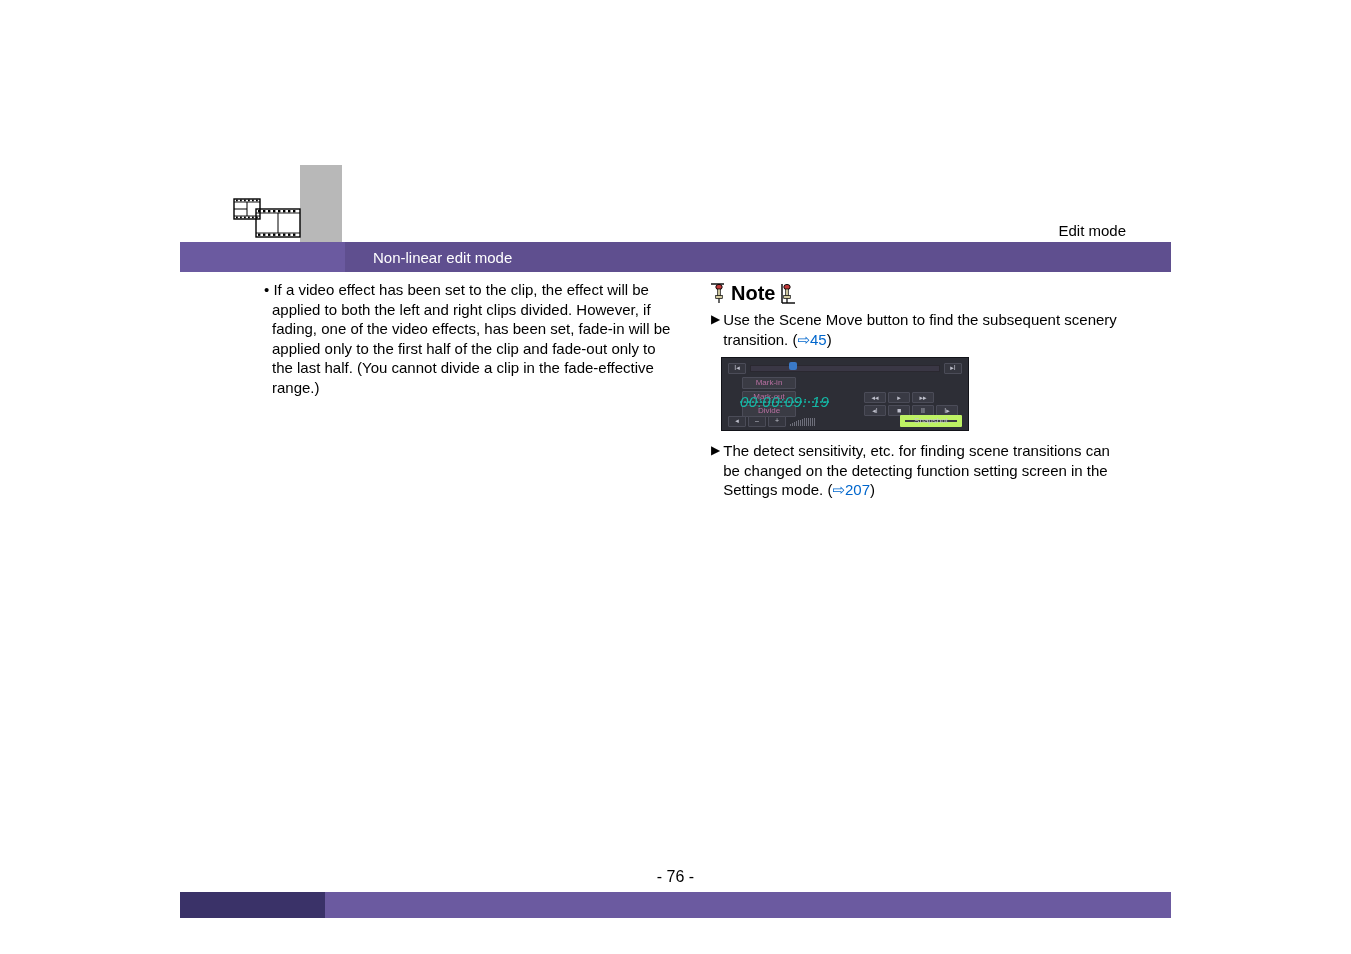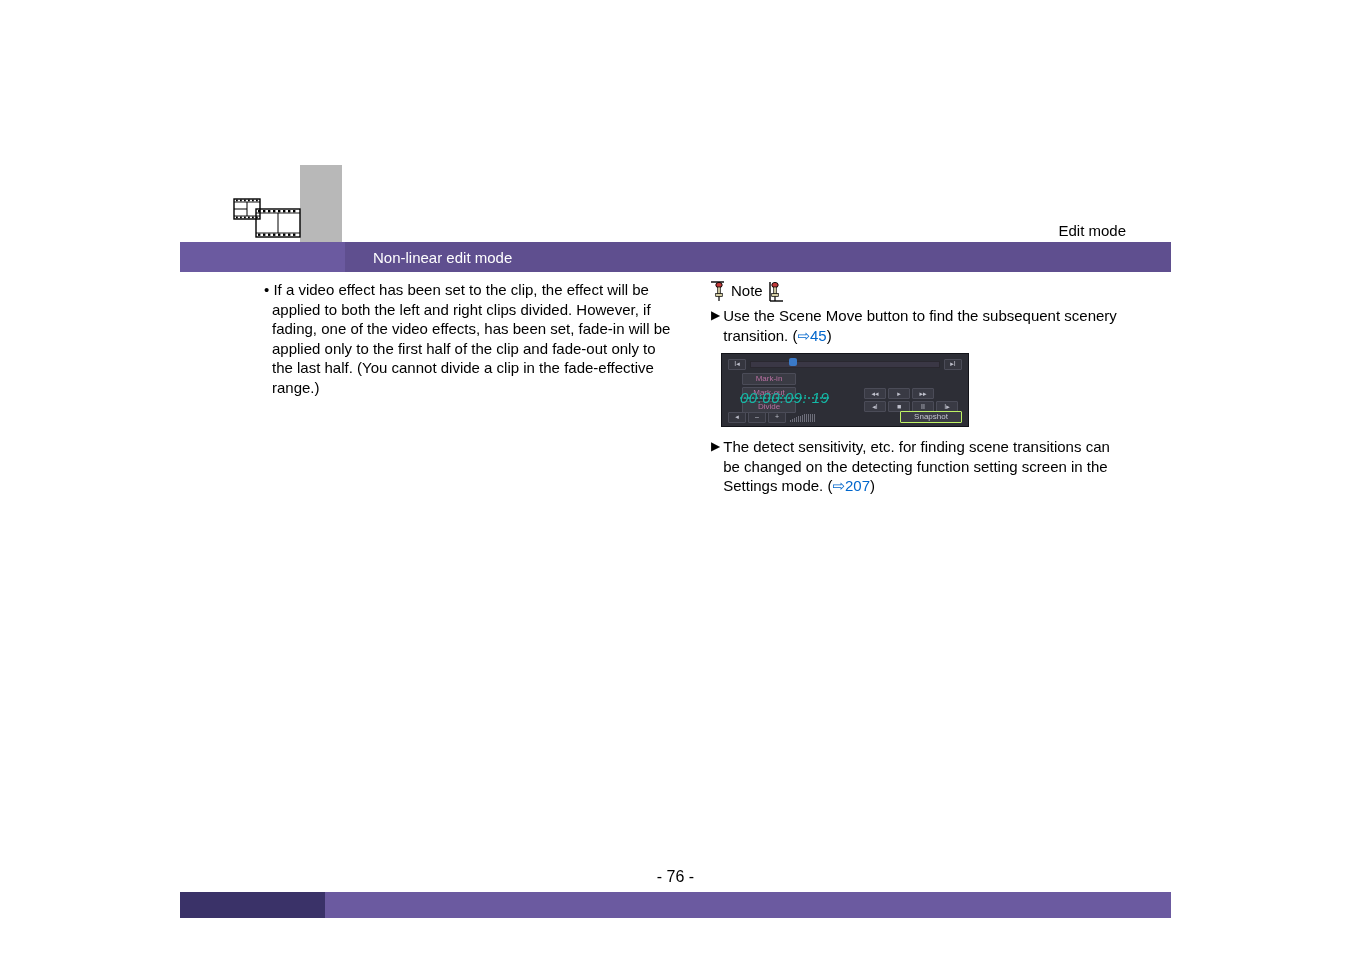--- a/index.html
+++ b/index.html
@@ -79,21 +79,21 @@
     padding-left: 8px;
     margin-bottom: 0;
   }
   .note-row {
     display: flex;
     align-items: center;
     gap: 4px;
     margin-bottom: 4px;
   }
   .pin-svg { width: 16px; height: 22px; }
-  .note-text { font-weight: normal; font-size: 15px; }
+  .note-text { font-weight: bold; font-size: 20px; }
   .tri-line {
     display: flex;
     align-items: flex-start;
     padding-left: 0px;
   }
   .tri {
     display: inline-block;
     margin-right: 3px;
     font-size: 12px;
     line-height: 18px;
@@ -213,21 +213,21 @@
     display: flex;
     align-items: flex-end;
     gap: 1px;
     padding-left: 2px;
   }
   .ss-bar { width: 1px; background: #6d6e7a; }
   .ss-snap {
     width: 62px;
     height: 12px;
     background: #3a3b44;
-    border: 1px solid #bef264;
+    border: 5px solid #bef264;
     border-radius: 1px;
     display: flex;
     align-items: center;
     justify-content: center;
     color: #c5c5d0;
     font-size: 8px;
   }
   .page-num {
     position: absolute;
     left: 0;

